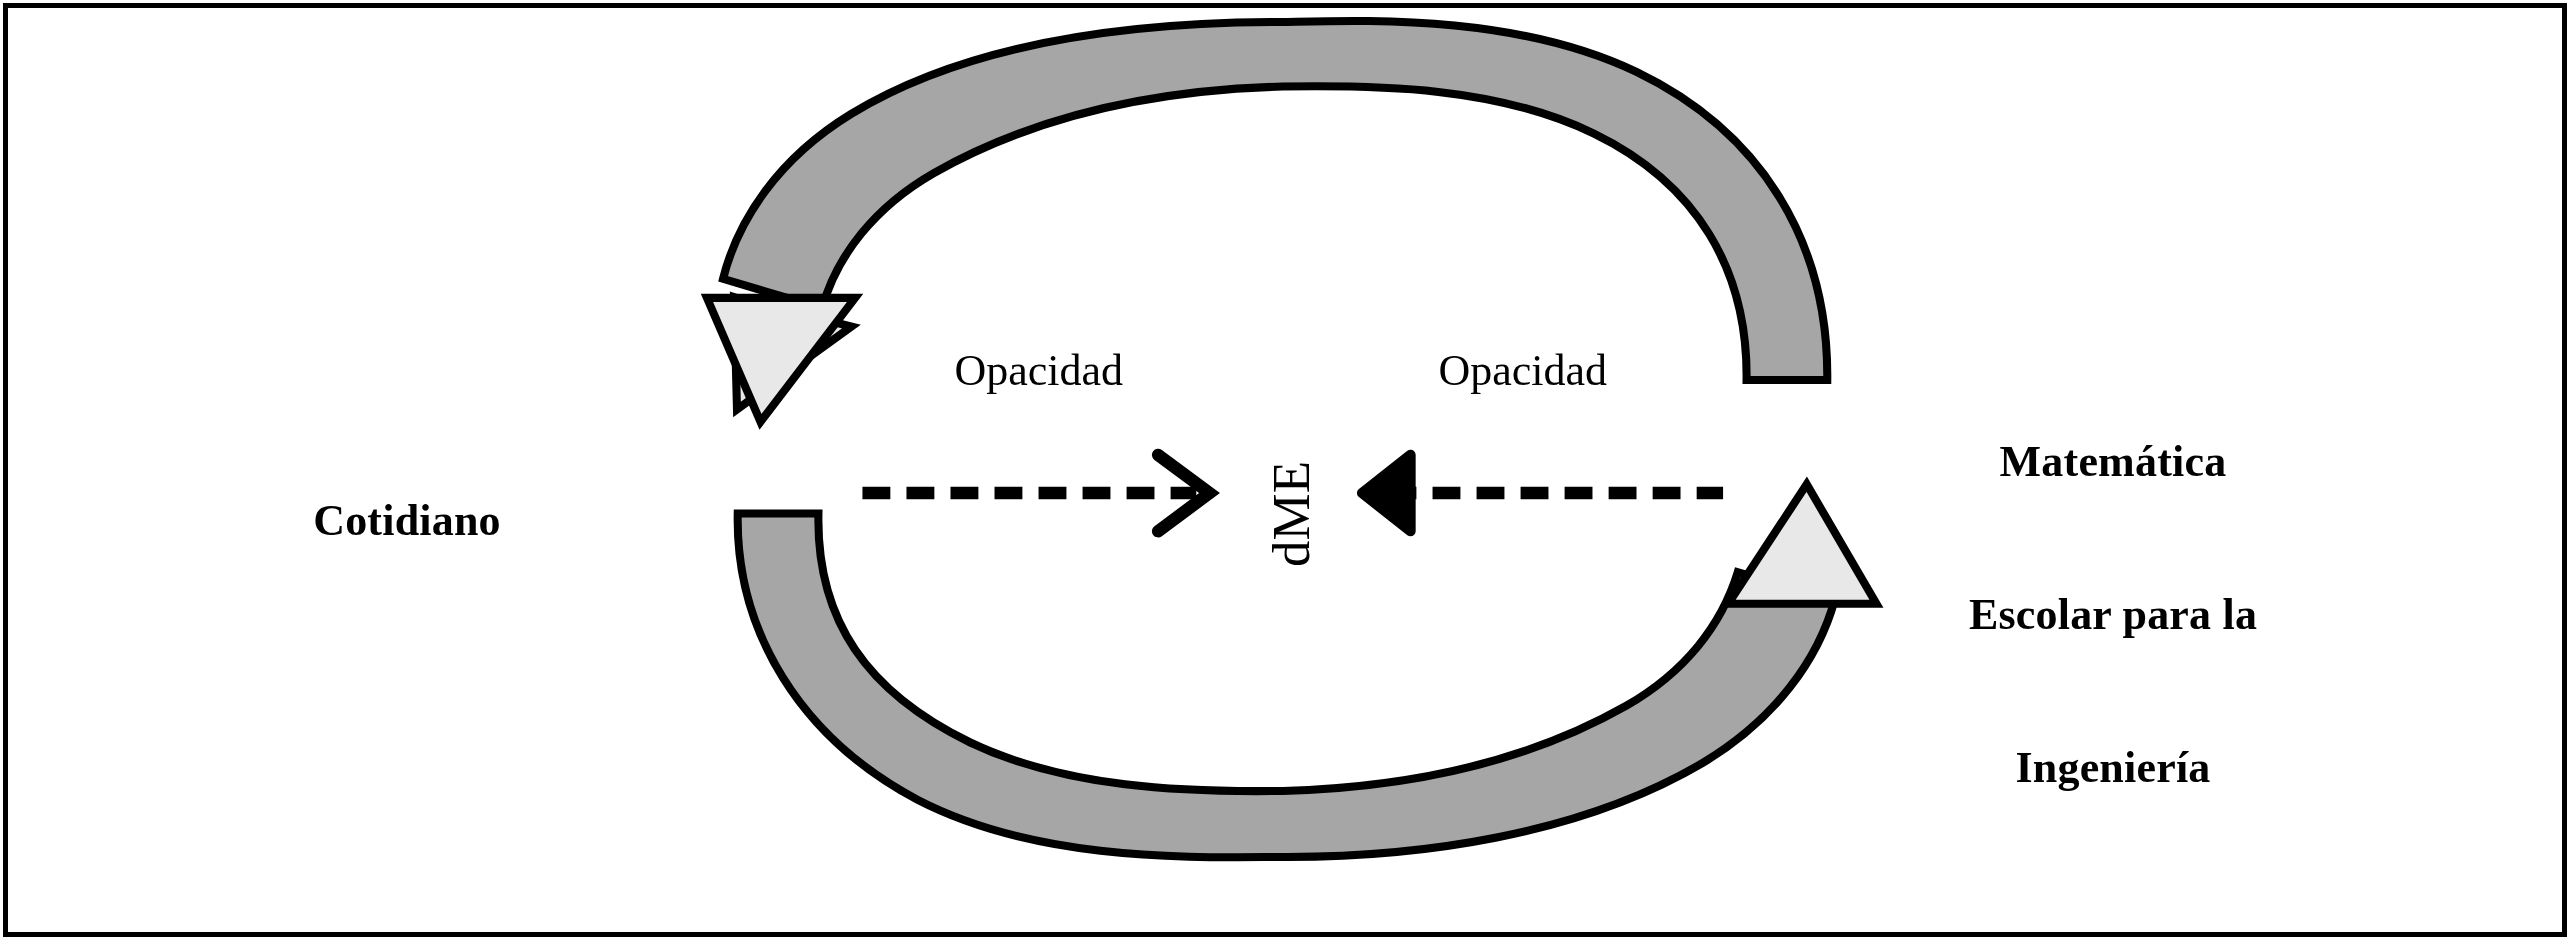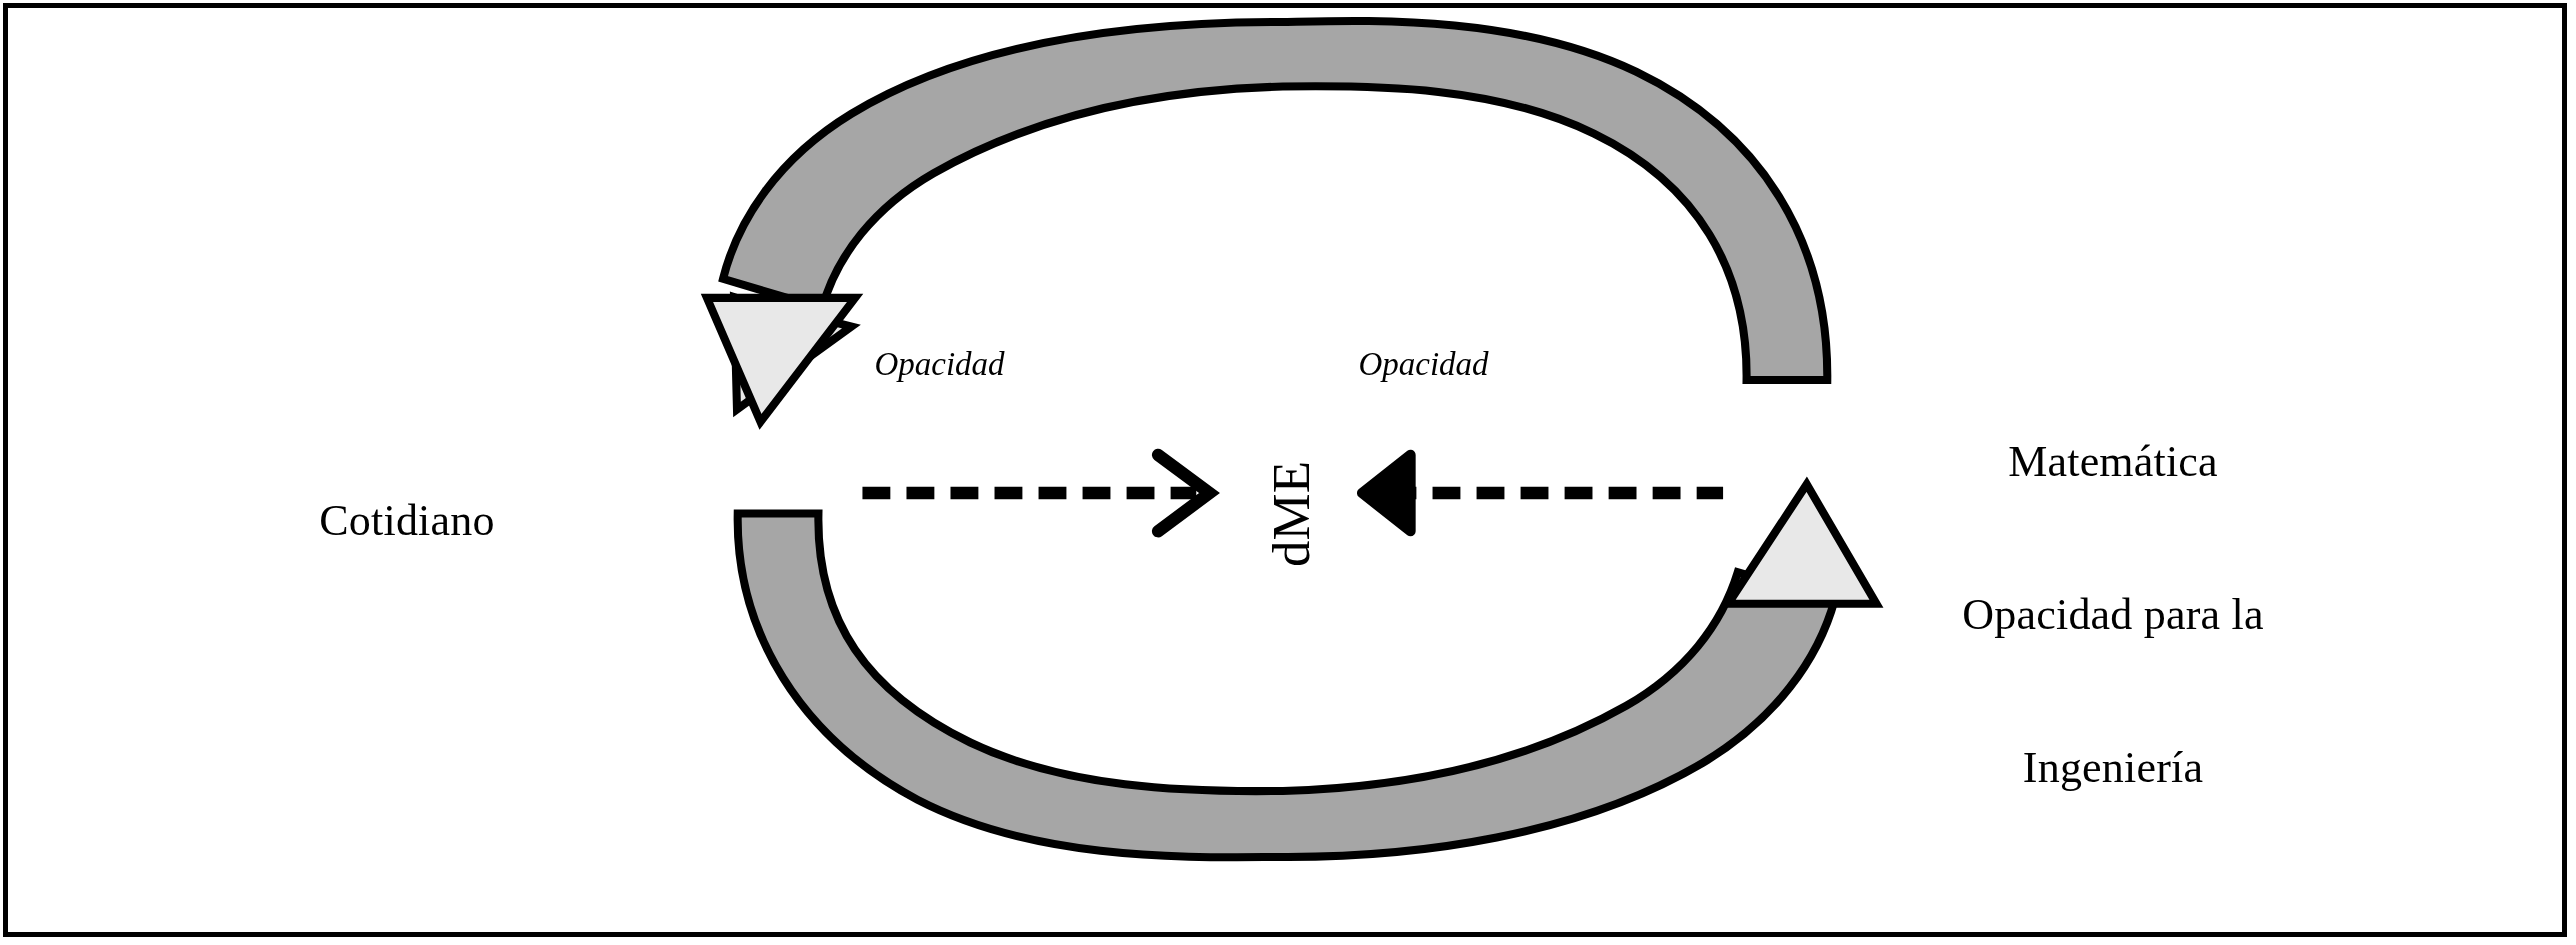--- a/index.html
+++ b/index.html
@@ -35,41 +35,40 @@
     height: 945px;
   }
   .txt {
     position: absolute;
     color: #000000;
     white-space: pre;
     line-height: 1.16;
   }
   
   .pole {
-    font-weight: normal;
+    font-weight: bold;
     font-size: 44px;
     text-align: center;
     letter-spacing: 0.2px;
   }
   #label-left {
     left: 216px;
     top: 393px;
     width: 382px;
   }
   #label-right {
     left: 1893px;
     top: 334px;
     width: 440px;
   }
   
   .opac {
     font-weight: normal;
-    font-size: 33px;
-    text-align: center;
-    font-style: italic;
+    font-size: 44px;
+    text-align: right;
   }
   #opac-left {
     left: 756px;
     top: 345px;
     width: 367px;
   }
   #opac-right {
     left: 1240px;
     top: 345px;
     width: 367px;
@@ -158,21 +157,21 @@
     </g>
 
   </svg>
 
   <div class="txt pole" id="label-left">
     <div>Cotidiano</div>
   </div>
 
   <div class="txt pole" id="label-right">
     <div>Matemática</div>
-    <div>Opacidad para la</div>
+    <div>Escolar para la</div>
     <div>Ingeniería</div>
   </div>
 
   <div class="txt opac" id="opac-left">Opacidad</div>
   <div class="txt opac" id="opac-right">Opacidad</div>
 
   <div class="txt" id="dme">
     <span>dME</span>
   </div>
 

